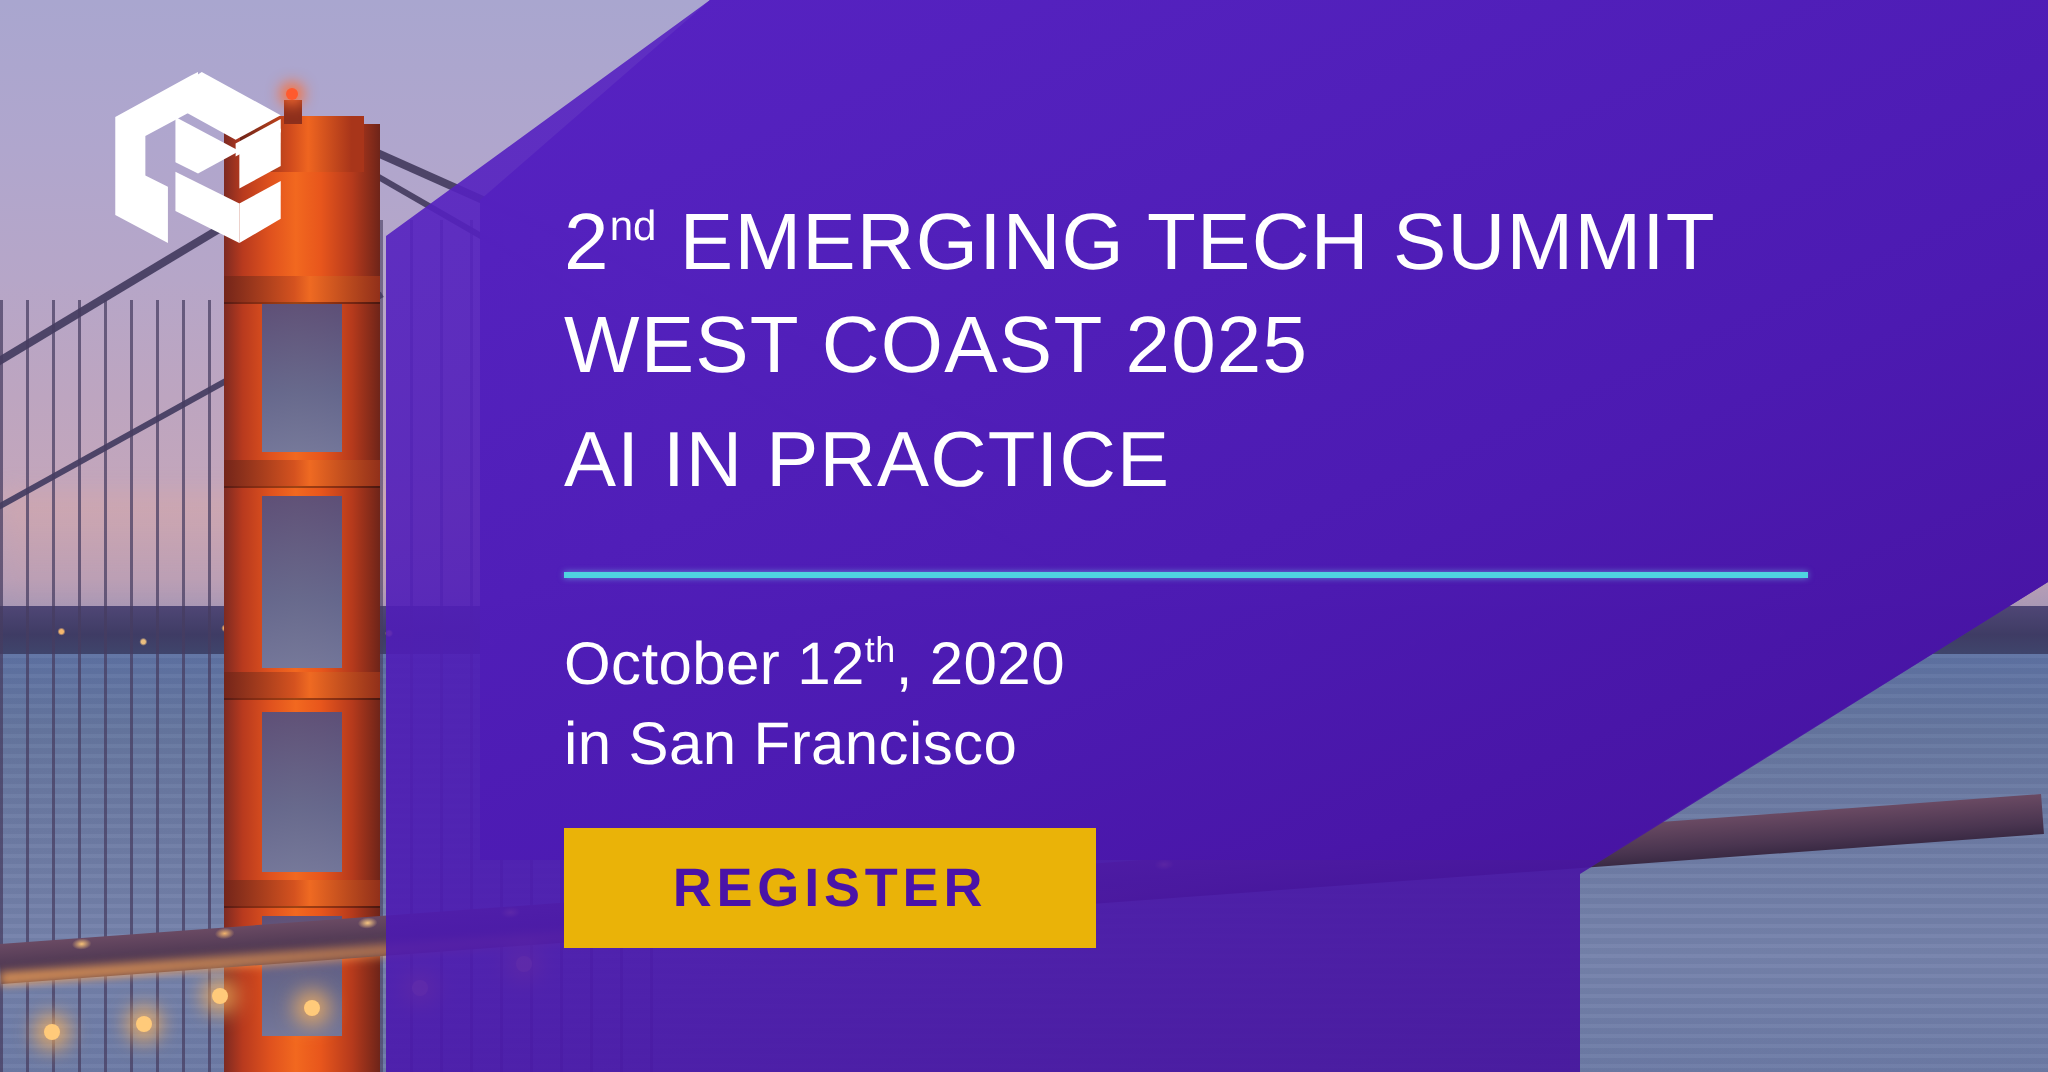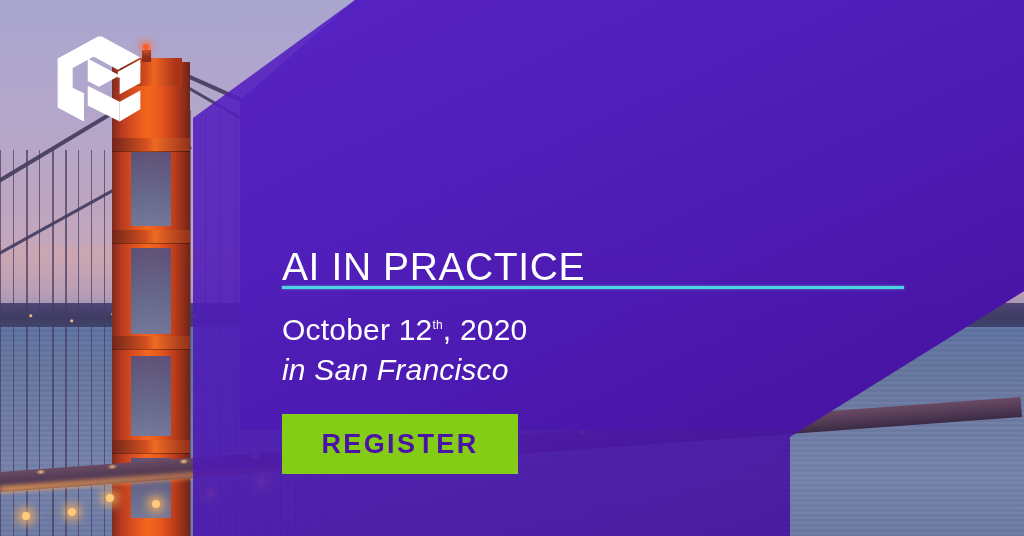--- a/index.html
+++ b/index.html
@@ -192,44 +192,43 @@
   }
   .headline .sup{ font-size:21px; vertical-align:super; letter-spacing:0; }
   .headline .l2{ display:block; }
 
   .subhead{
     position:absolute; top:207px; left:0;
     color:#ffffff;
     font-size:39px; line-height:48px;
     font-weight:400; letter-spacing:.6px;
     white-space:nowrap;
-    margin-top:36px;
   }
 
   .divider{
     position:absolute; left:0; top:286px;
     width:622px; height:3px;
     background:#4fd3e0;
     box-shadow:0 0 3px rgba(120,230,240,.55);
   }
 
   .meta{
     position:absolute; top:305px; left:0;
     color:#ffffff;
     font-size:30px; line-height:40px;
     font-weight:400; letter-spacing:.2px;
     white-space:nowrap;
   }
-  .meta .sup{ font-size:12px; vertical-align:super; }
-  .meta .l2{ display:block;font-style:italic; }
+  .meta .sup{ font-size:18px; vertical-align:super; }
+  .meta .l2{ display:block; }
 
   .cta{
     position:absolute; left:0; top:414px;
-    width:236px; height:60px;
-    background:#84cc16;
+    width:266px; height:60px;
+    background:#eab308;
     border:none; outline:none;
     color:#4a13a8;
     font-family:"Liberation Sans","DejaVu Sans",sans-serif;
     font-size:27px; font-weight:bold; letter-spacing:2.4px;
     cursor:pointer;
     display:flex; align-items:center; justify-content:center;
   }
 </style>
 </head>
 <body>
@@ -306,20 +305,24 @@
         <path d="M38 55 L72 72 L72 93 L38 76 Z"></path>
         <path d="M72 72 L94 60 L94 80 L72 93 Z"></path>
 
         <path d="M70 40 L94 27 L94 34 L70 47 Z"></path>
       </g>
     </svg>
   </div>
 
   <div class="content">
 
+    <div class="headline">
+      <span>2</span><span class="sup">nd</span><span> EMERGING TECH SUMMIT</span>
+      <span class="l2">WEST COAST 2025</span>
+    </div>
 
     <div class="subhead">AI IN PRACTICE</div>
 
     <div class="divider"></div>
 
     <div class="meta">
       <span>October 12</span><span class="sup">th</span><span>, 2020</span>
       <span class="l2">in San Francisco</span>
     </div>
 

